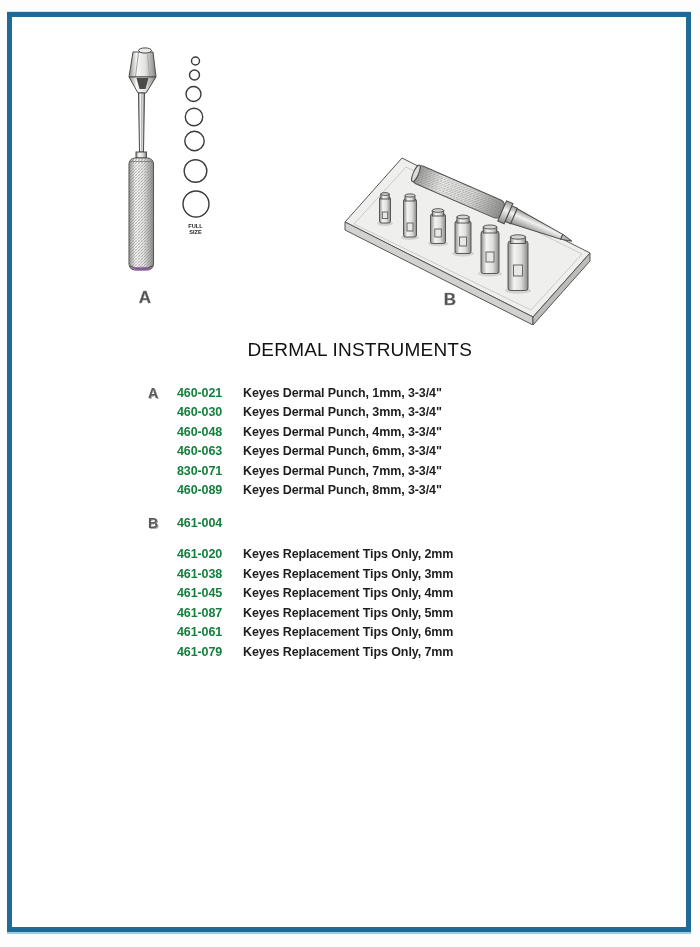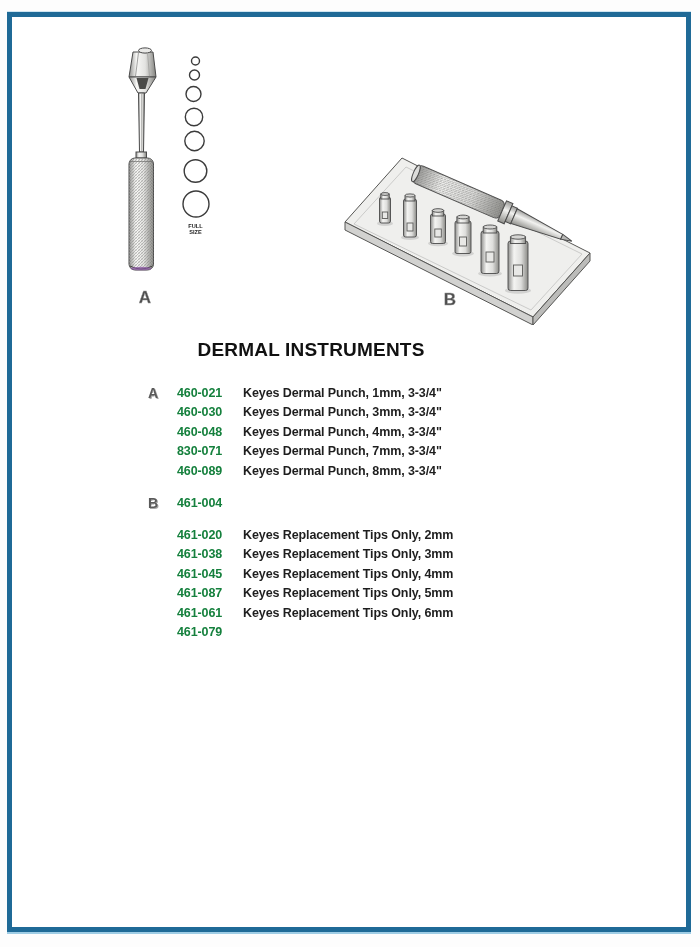--- a/index.html
+++ b/index.html
@@ -6,22 +6,22 @@
   body{
     width:700px;height:947px;position:relative;background:#fdfdfd;
     font-family:"Liberation Sans", sans-serif;color:#1d1d1d;overflow:hidden;
   }
   .frame{
     position:absolute;left:7px;top:12px;right:9px;bottom:15px;
     border:5px solid #1f6a97;background:#ffffff;
     box-shadow:0 2px 0 #9fcde5, 0 -1px 0 #cfe6f2;
   }
   .page-title{
-    position:absolute;left:150px;top:339px;width:322px;text-align:center;
-    font-size:19px;font-weight:700;letter-spacing:.2px;color:#111;
+    position:absolute;left:150px;top:339px;width:322px;text-align:right;
+    font-size:19px;font-weight:400;letter-spacing:.2px;color:#111;
   }
   .catalog{position:absolute;left:145px;top:383px;width:420px;}
   .catalog-section{margin:0;}
   .catalog-section:nth-child(2){margin-top:13px;}
   .catalog-section:nth-child(3){margin-top:12px;}
   .catalog-row{
     display:grid;grid-template-columns:32px 66px auto;height:19.5px;
     align-items:center;font-size:12.5px;font-weight:700;letter-spacing:-0.1px;
     white-space:nowrap;color:#222;
   }
@@ -197,20 +197,25 @@
         <span class="part">460-030</span>
         <span class="desc">Keyes Dermal Punch, 3mm, 3-3/4"</span>
       </div>
       <div class="catalog-row">
         <span class="marker"></span>
         <span class="part">460-048</span>
         <span class="desc">Keyes Dermal Punch, 4mm, 3-3/4"</span>
       </div>
       <div class="catalog-row">
         <span class="marker"></span>
+        <span class="part">460-063</span>
+        <span class="desc">Keyes Dermal Punch, 6mm, 3-3/4"</span>
+      </div>
+      <div class="catalog-row">
+        <span class="marker"></span>
         <span class="part">830-071</span>
         <span class="desc">Keyes Dermal Punch, 7mm, 3-3/4"</span>
       </div>
       <div class="catalog-row">
         <span class="marker"></span>
         <span class="part">460-089</span>
         <span class="desc">Keyes Dermal Punch, 8mm, 3-3/4"</span>
       </div>
     </div>
     <div class="catalog-section">
@@ -241,15 +246,16 @@
         <span class="desc">Keyes Replacement Tips Only, 5mm</span>
       </div>
       <div class="catalog-row">
         <span class="marker"></span>
         <span class="part">461-061</span>
         <span class="desc">Keyes Replacement Tips Only, 6mm</span>
       </div>
       <div class="catalog-row">
         <span class="marker"></span>
         <span class="part">461-079</span>
+        <span class="desc">Keyes Replacement Tips Only, 7mm</span>
       </div>
     </div>
   </div>
 
 </body></html>

